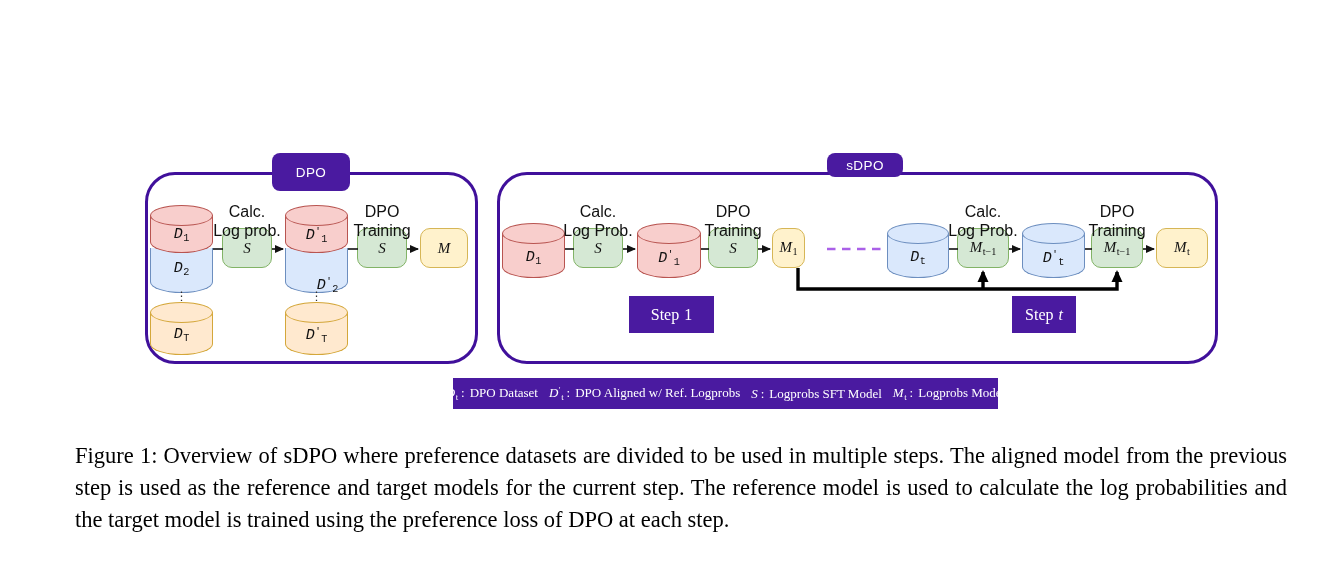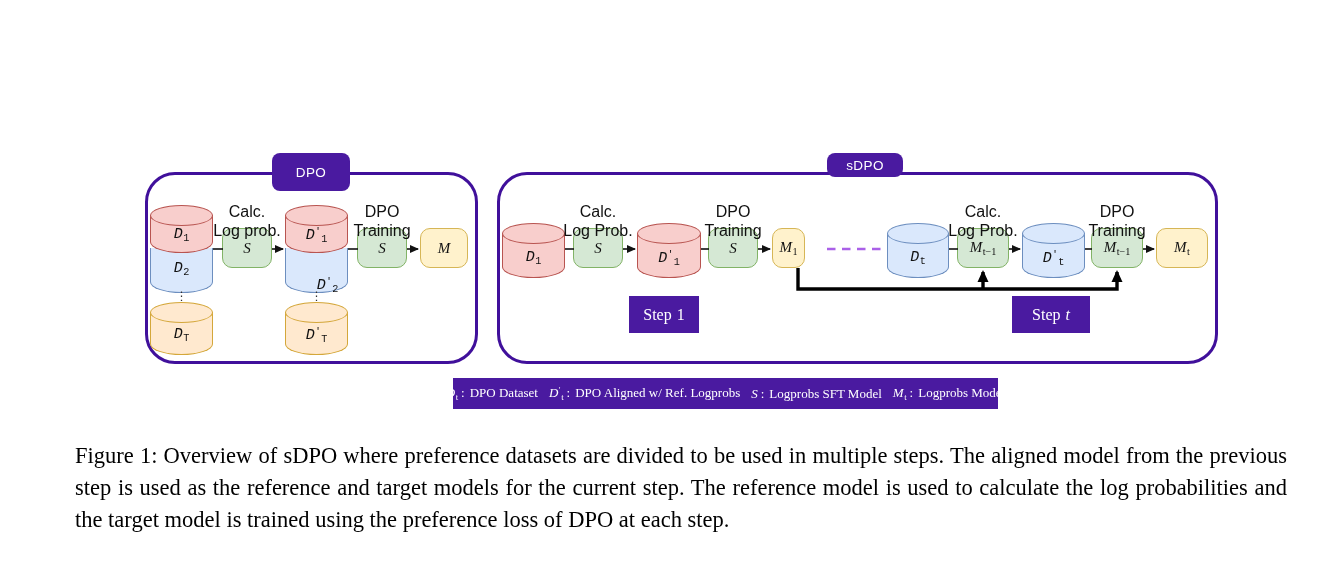--- a/index.html
+++ b/index.html
@@ -189,24 +189,24 @@
 </div>
 <div class="slabel" style="left:1077px; top:202px; width:80px;">DPO
 Training</div>
 <div class="mbox green" style="left:1091px; top:228px; width:52px; height:40px;">
   <span><i>M</i><sub>t−1</sub></span>
 </div>
 <div class="mbox yellow" style="left:1156px; top:228px; width:52px; height:40px;">
   <span><i>M</i><sub>t</sub></span>
 </div>
 
-<div class="stepbox" style="left:629px; top:296px; width:70px; height:37px;">
+<div class="stepbox" style="left:629px; top:296px; width:85px; height:37px;">
   <span><span>Step</span><span class="sp"></span><span>1</span></span>
 </div>
-<div class="stepbox" style="left:1012px; top:296px; width:78px; height:37px;">
+<div class="stepbox" style="left:1012px; top:296px; width:64px; height:37px;">
   <span><span>Step</span><span class="sp"></span><span class="it">t</span></span>
 </div>
 
 <svg class="overlay" width="1342" height="576" viewBox="0 0 1342 576">
   <defs>
     <marker id="ah" markerUnits="userSpaceOnUse" markerWidth="10" markerHeight="10" refX="8" refY="5" orient="auto">
       <path d="M0,1 L9,5 L0,9 Z" fill="#111"></path>
     </marker>
     <marker id="ahb" markerUnits="userSpaceOnUse" markerWidth="14" markerHeight="14" refX="10" refY="7" orient="auto">
       <path d="M0,1.5 L12,7 L0,12.5 Z" fill="#000"></path>

